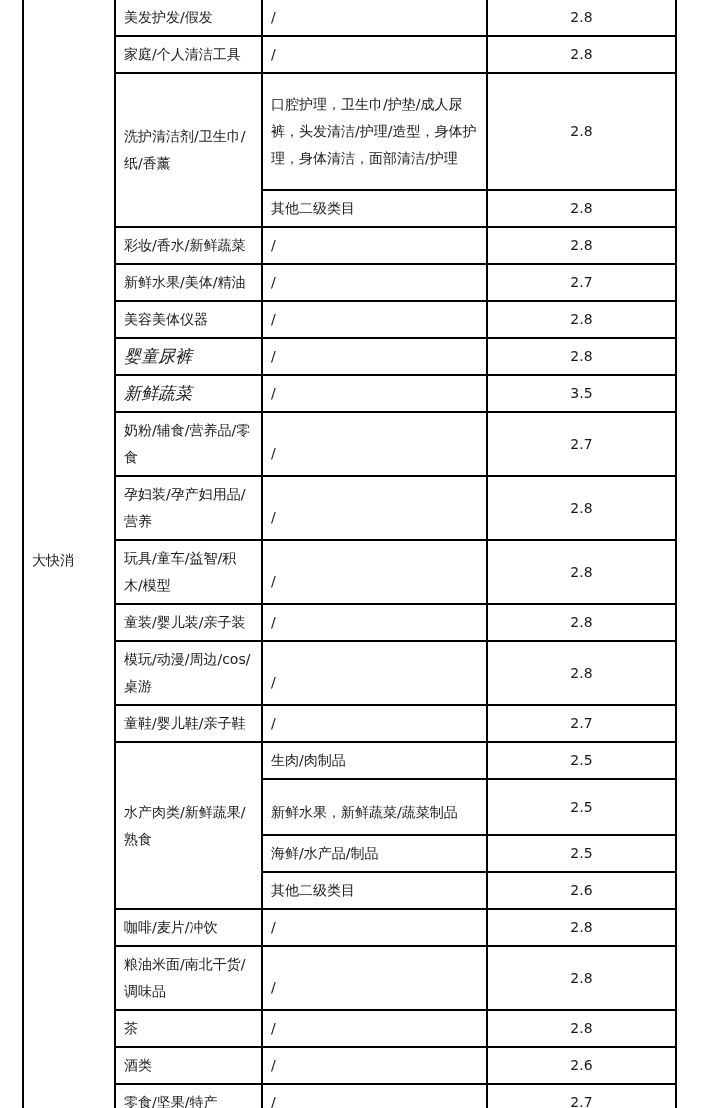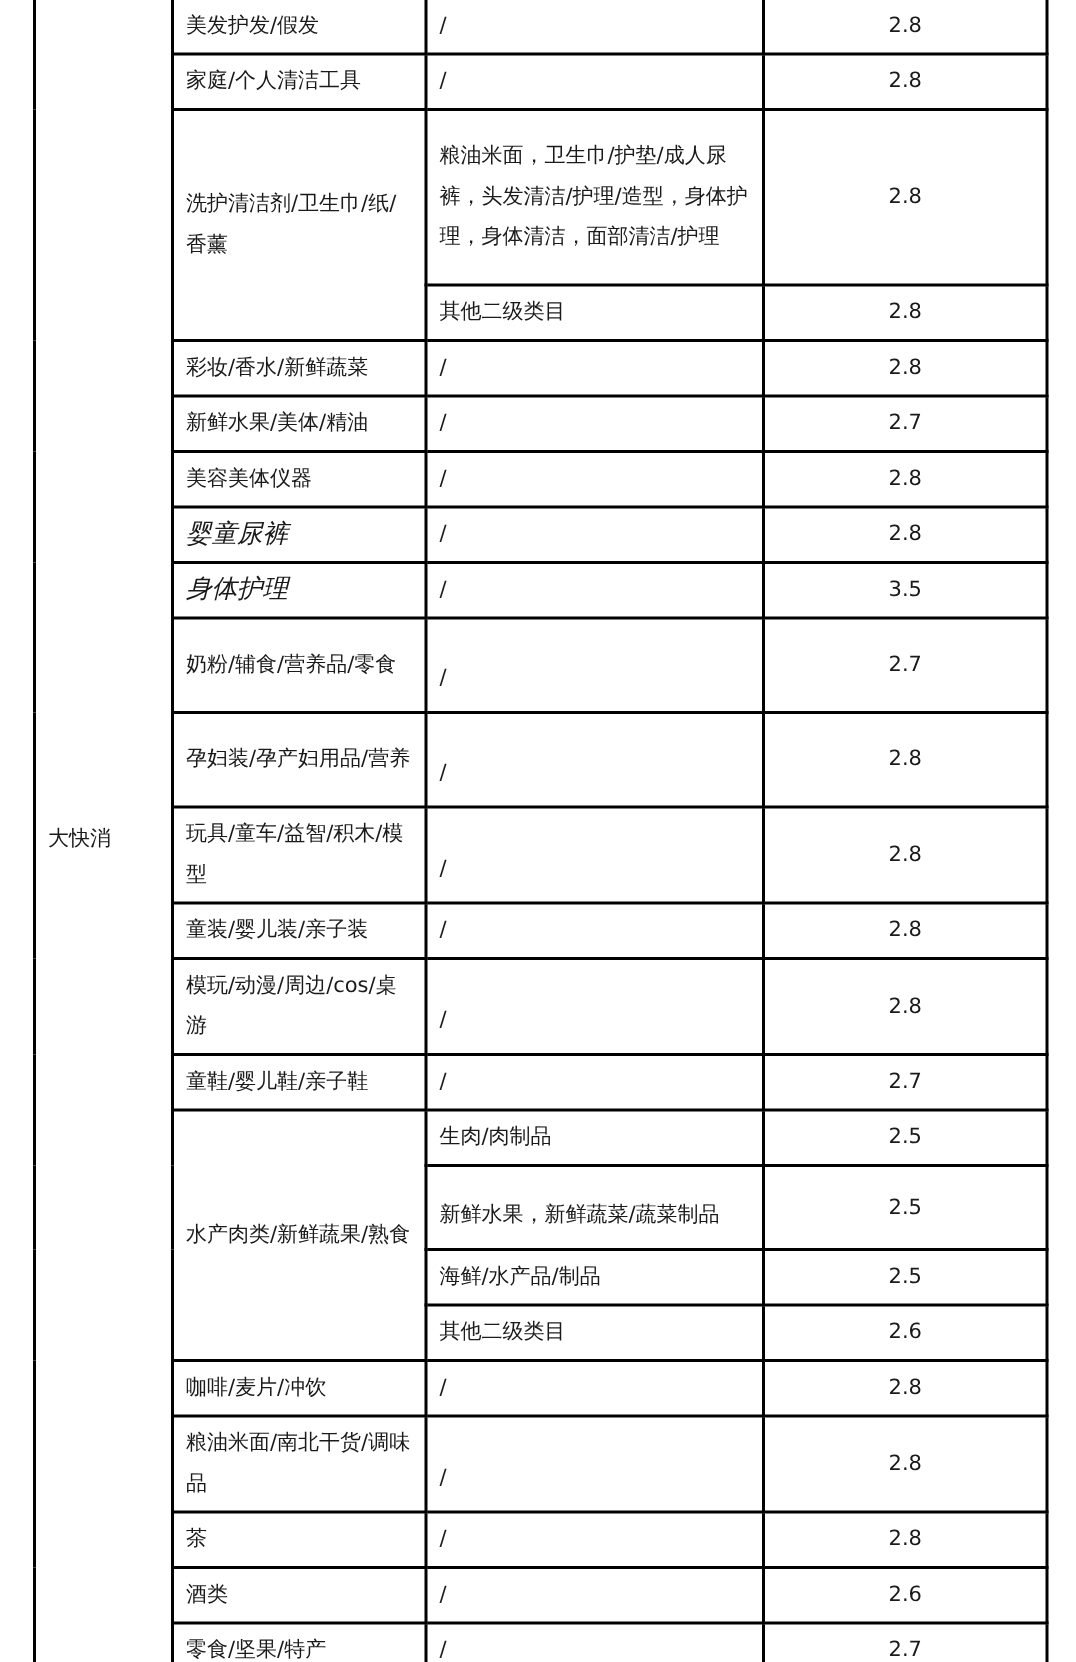--- a/index.html
+++ b/index.html
@@ -1,21 +1,21 @@
 <!DOCTYPE html>
 <html><head>
 <meta charset="utf-8">
 <style>
   html, body { margin: 0; padding: 0; background: #ffffff; }
   body { width: 717px; height: 1108px; overflow: hidden; position: relative;
          font-family: "DejaVu Sans", "Liberation Sans", sans-serif; color: #1a1a1a; }
   table { position: absolute; left: 22px; top: -2px; border-collapse: collapse; table-layout: fixed; }
   td { border: 2px solid #000; font-size: 14px; line-height: 27px; padding: 4px 8px; vertical-align: middle; box-sizing: border-box; }
   td.c1 { width: 92px; }
-  td.c2 { width: 169px; }
+  td.c2 { width: 147px; }
   td.c3 { width: 225px; }
   td.c4 { width: 189px; text-align: center; }
   td.big { font-size: 17px; font-style: italic; }
   td.bottom { vertical-align: bottom; padding-bottom: 8px; }
 </style>
 </head>
 <body>
 
 <table>
   <tbody>
@@ -25,21 +25,21 @@
     <td class="c3">/</td>
     <td class="c4">2.8</td>
   </tr>
   <tr style="height:36px">
     <td class="c2">家庭/个人清洁工具</td>
     <td class="c3">/</td>
     <td class="c4">2.8</td>
   </tr>
   <tr style="height:117px">
     <td class="c2" rowspan="2">洗护清洁剂/卫生巾/纸/香薰</td>
-    <td class="c3">粮油米面，卫生巾/护垫/成人尿裤，头发清洁/护理/造型，身体护理，身体清洁，面部清洁/护理</td>
+    <td class="c3">口腔护理，卫生巾/护垫/成人尿裤，头发清洁/护理/造型，身体护理，身体清洁，面部清洁/护理</td>
     <td class="c4">2.8</td>
   </tr>
   <tr style="height:36px">
     <td class="c3">其他二级类目</td>
     <td class="c4">2.8</td>
   </tr>
   <tr style="height:36px">
     <td class="c2">彩妆/香水/新鲜蔬菜</td>
     <td class="c3">/</td>
     <td class="c4">2.8</td>
@@ -53,21 +53,21 @@
     <td class="c2">美容美体仪器</td>
     <td class="c3">/</td>
     <td class="c4">2.8</td>
   </tr>
   <tr style="height:36px">
     <td class="c2 big">婴童尿裤</td>
     <td class="c3">/</td>
     <td class="c4">2.8</td>
   </tr>
   <tr style="height:36px">
-    <td class="c2 big">身体护理</td>
+    <td class="c2 big">新鲜蔬菜</td>
     <td class="c3">/</td>
     <td class="c4">3.5</td>
   </tr>
   <tr style="height:63px">
     <td class="c2">奶粉/辅食/营养品/零食</td>
     <td class="c3 bottom">/</td>
     <td class="c4">2.7</td>
   </tr>
   <tr style="height:63px">
     <td class="c2">孕妇装/孕产妇用品/营养</td>

